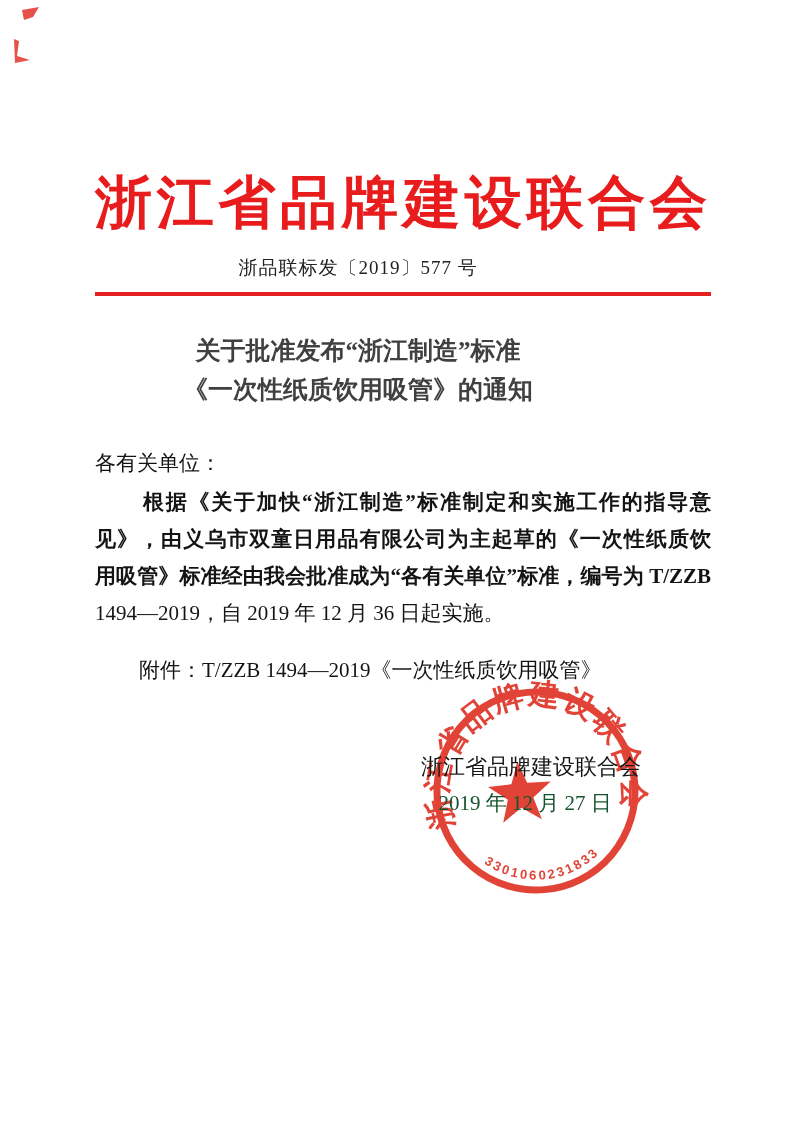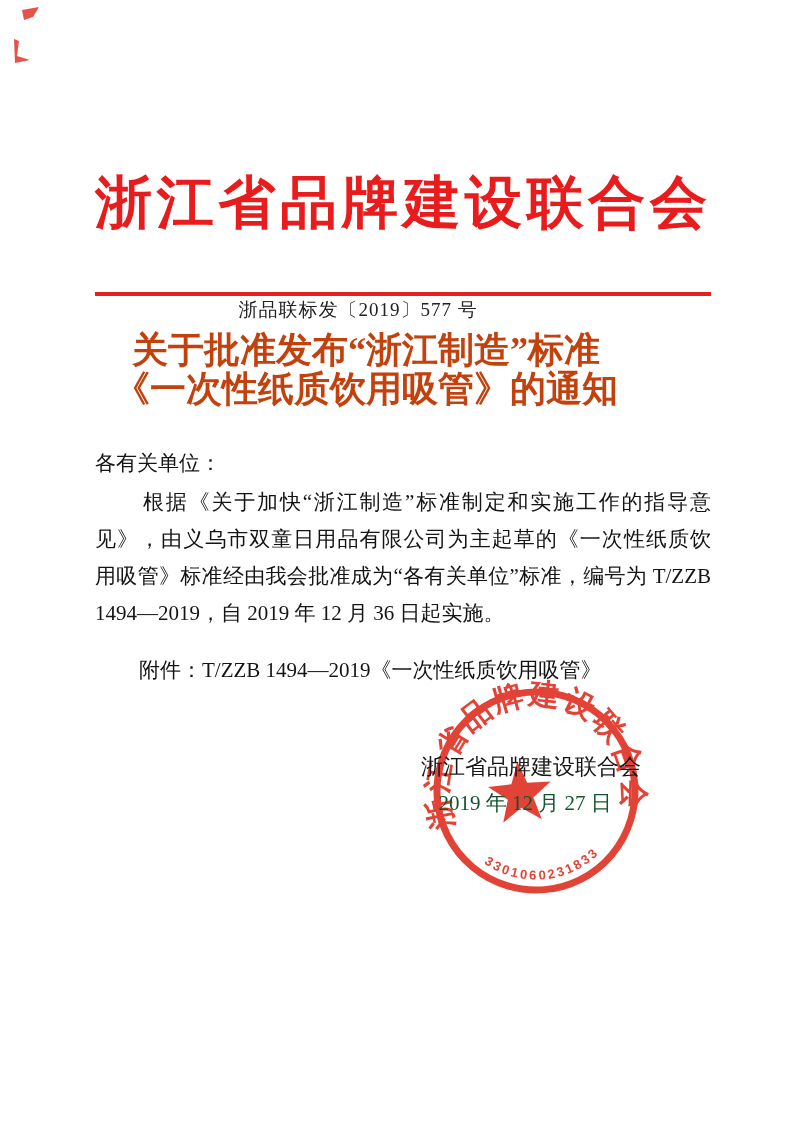--- a/index.html
+++ b/index.html
@@ -11,35 +11,35 @@
   }
   
   .org-header {
     position:absolute; left:95px; top:166px; width:612px; height:74px;
     font-size:57px; font-weight:bold; color:#e81c1c;
     line-height:74px; white-space:nowrap;
     text-align:justify; text-align-last:justify;
   }
   .doc-number {
     position:absolute; left:358px; top:255px; transform:translateX(-50%);
-    font-size:19px; letter-spacing:1px; white-space:nowrap; color:#222222;margin-top:42px;
+    font-size:19px; letter-spacing:1px; white-space:nowrap; color:#222222;
   }
   .red-rule {
     position:absolute; left:95px; top:292px; width:616px; height:4px;
     background:#e32220;
   }
   .doc-title {
-    position:absolute; left:366px; top:331px; transform:translateX(-50%);
-    text-align:center; font-weight:bold; font-size:36px; line-height:39px;
-    white-space:nowrap; color:#c2410c;
+    position:absolute; left:358px; top:331px; transform:translateX(-50%);
+    text-align:center; font-weight:bold; font-size:25px; line-height:39px;
+    white-space:nowrap; color:#404040;
   }
   .bline {
     position:absolute; font-size:21px; line-height:28px; color:#141414;text-align:center;
   }
-  .just { left:95px; width:616px; text-align:justify; text-align-last:justify; }
+  .just { left:95px; width:616px; text-align:justify; text-align-last:justify;font-weight:bold; }
   .salutation { left:95px; top:449px; white-space:nowrap; }
   .l1 { left:143px; width:568px; top:488px; }
   .l2 { top:525px; }
   .l3 { top:562px; }
   .l4 { left:95px; top:599px; white-space:nowrap; }
   .l5 { left:139px; top:636px; white-space:nowrap;margin-top:20px; }
   .sig-org {
     position:absolute; left:531px; top:752px; transform:translateX(-50%);
     font-size:22px; white-space:nowrap; color:#161616; z-index:3;
   }

